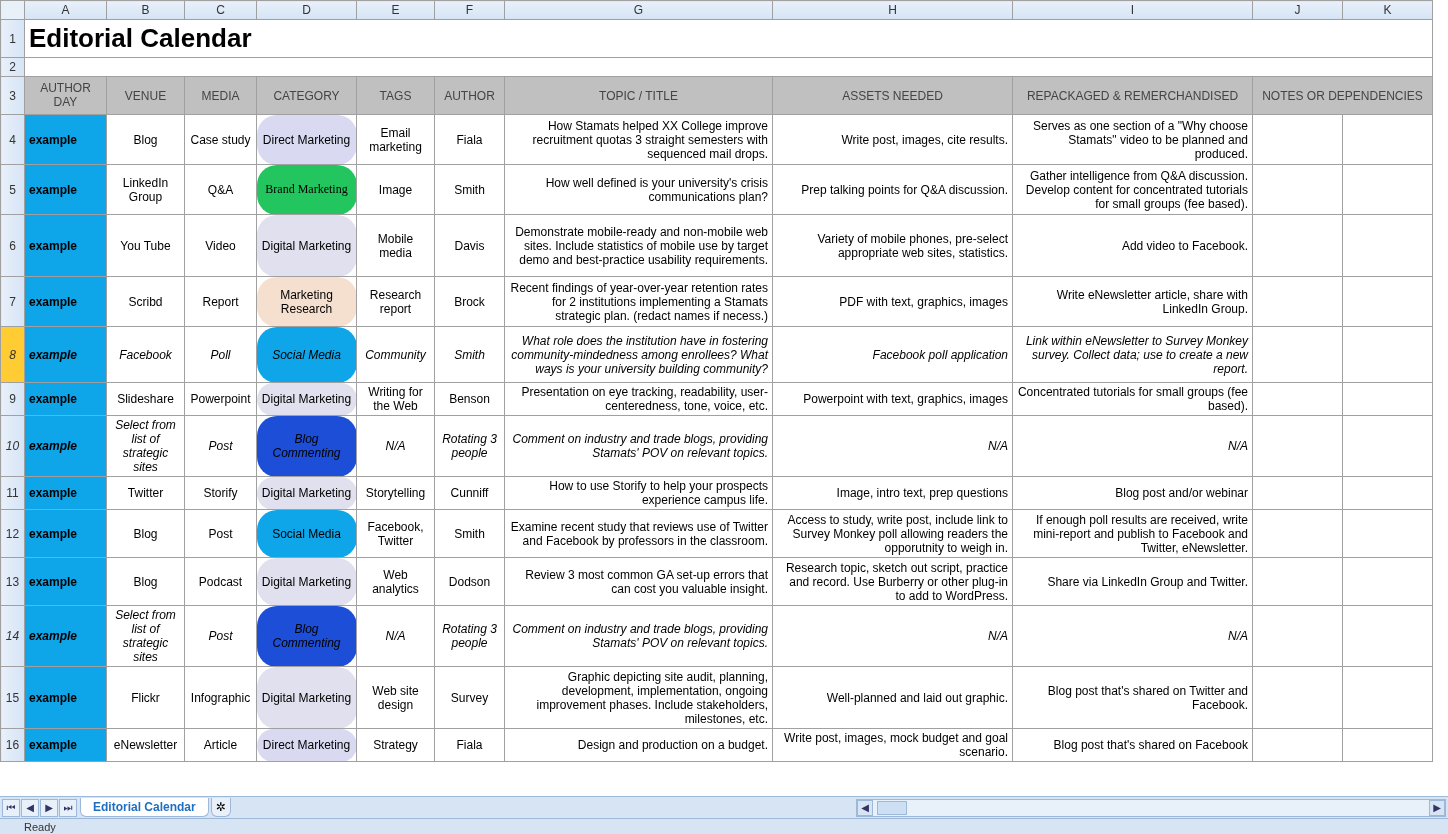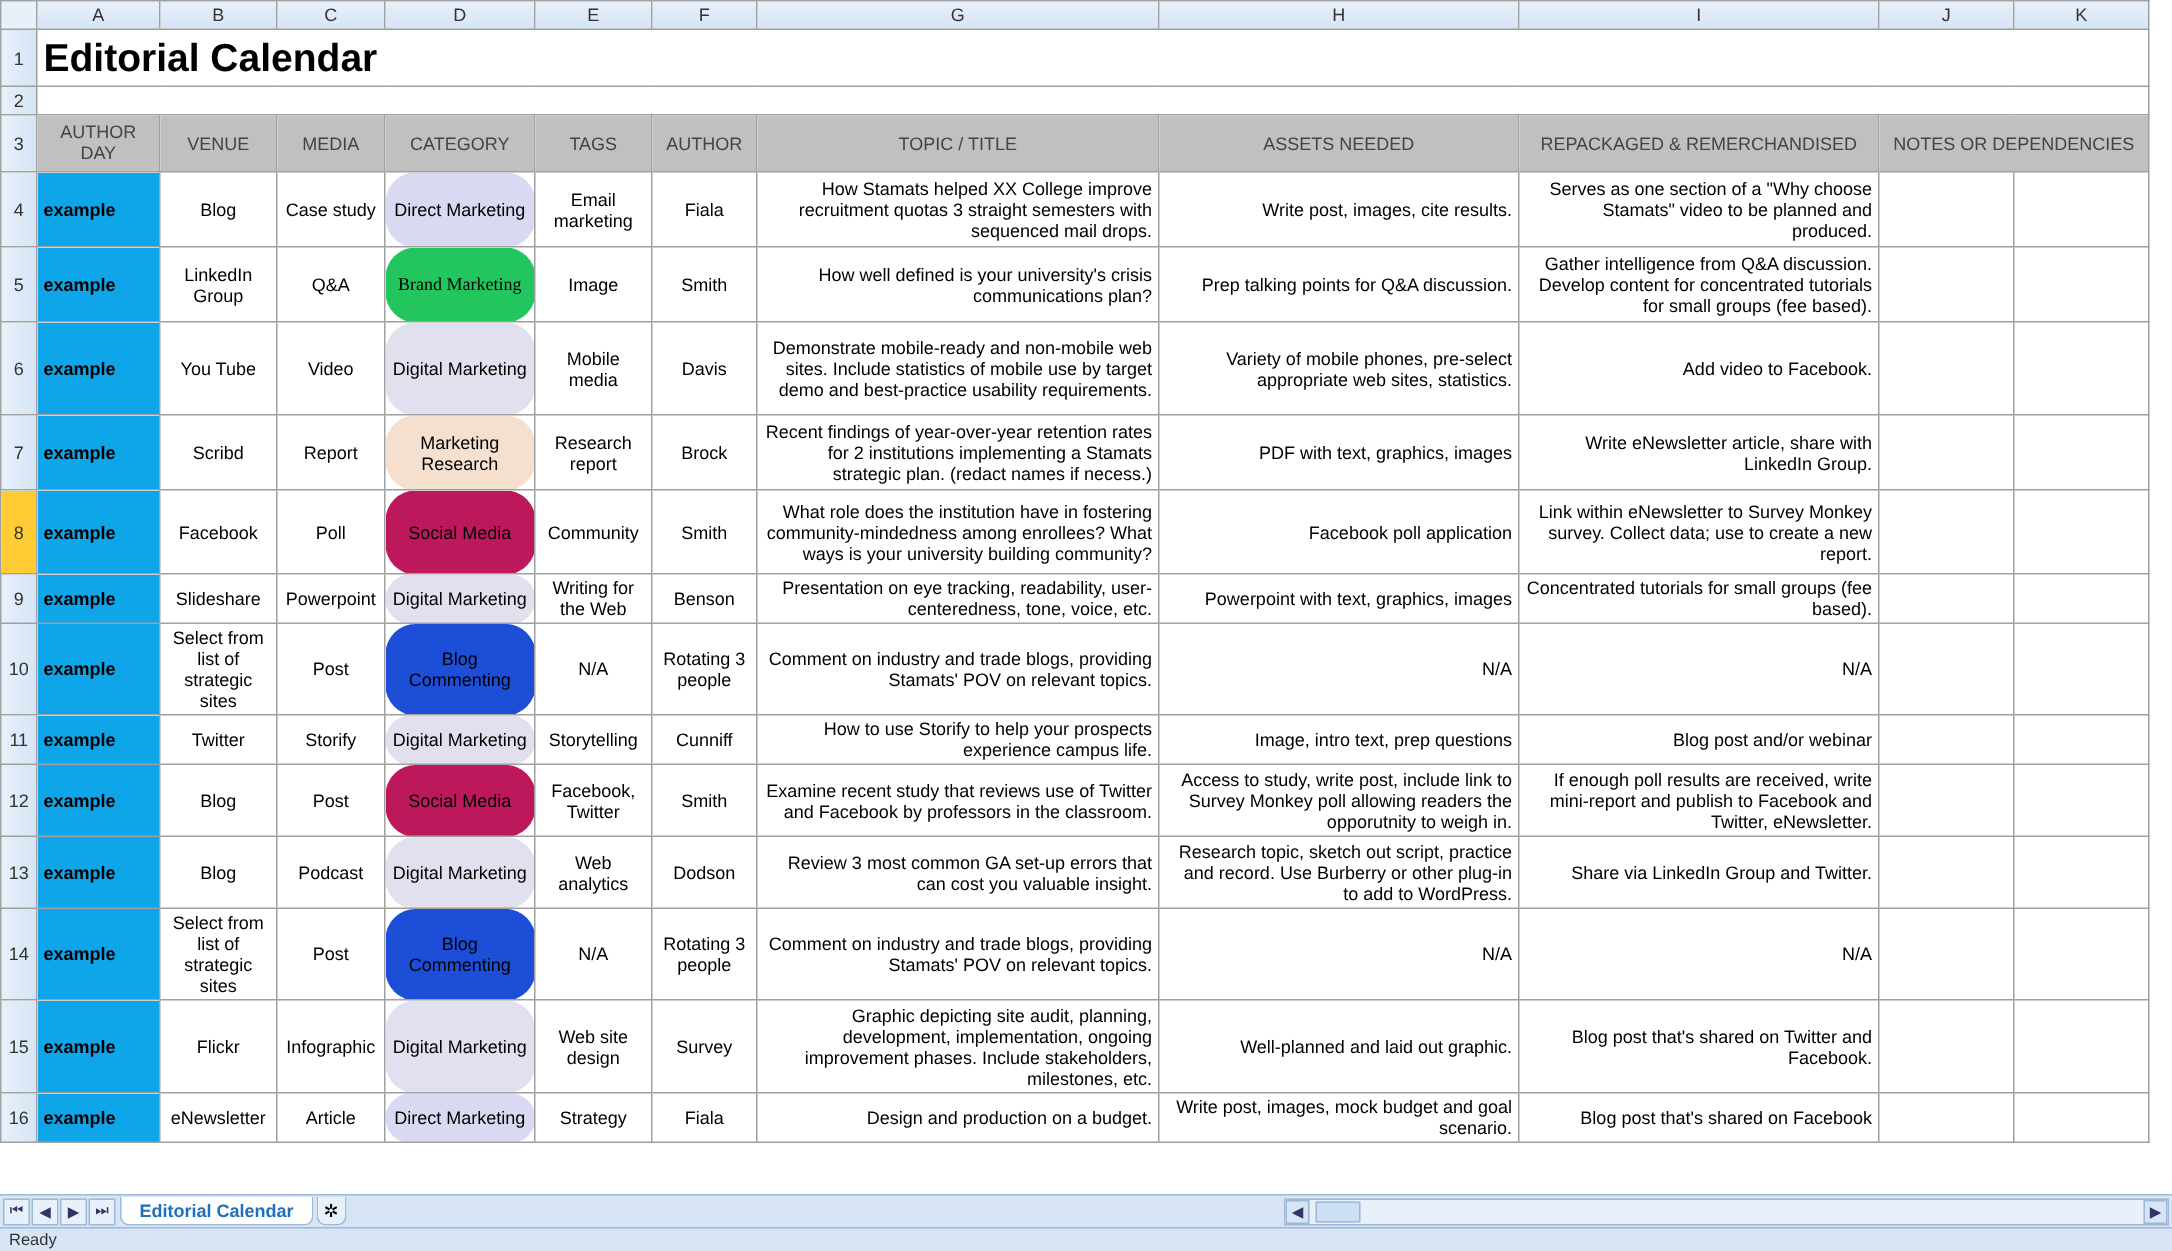--- a/index.html
+++ b/index.html
@@ -79,21 +79,21 @@
   }
   .center { text-align: center; }
   .left { text-align: right; }
   .wrap { white-space: normal; }
   
   .cat { text-align: center; border-radius: 20px; }
   .c-direct { background: #d9d9f2; }
   .c-brand { background: #22c55e; font-family: Liberation Serif, serif; }
   .c-digital { background: #e0e0ee; }
   .c-research { background: #f5e0d0; margin-top: 41px; }
-  .c-social { background: #be185d; }
+  .c-social { background: #0ea5e9; }
   .c-blogcom { background: #1d4ed8; }
 
   
   .blankcol { border: 1px solid #d0d0d0; }
 
   
   .tabbar {
     position: absolute;
     left: 0; right: 0; bottom: 16px;
     height: 22px;
@@ -165,28 +165,28 @@
   .hscroll .arr.r { right: 0; }
 
   .status {
     position: absolute;
     left: 0; right: 0; bottom: 0;
     height: 16px;
     background: #d6e4f4;
     border-top: 1px solid #9db8d9;
     font-size: 11px;
     color: #333;
-    padding-left: 6px;
+    padding-left: 24px;
     line-height: 16px;
   }
   .row-h4 td, .row-h4 th { height: 50px; }
   .row-h3 td, .row-h3 th { height: 48px; }
   .row-h2 td, .row-h2 th { height: 30px; }
   .row-h5 td, .row-h5 th { height: 62px; }
-  .row-h6 td, .row-h6 th { height: 56px; }
+  .row-h6 td, .row-h6 th { height: 56px; font-style: italic; }
 </style>
 </head>
 <body>
 
 <div class="sheet-area">
 <table class="grid">
   <colgroup>
     <col style="width:24px">
     <col style="width:82px">
     <col style="width:78px">

